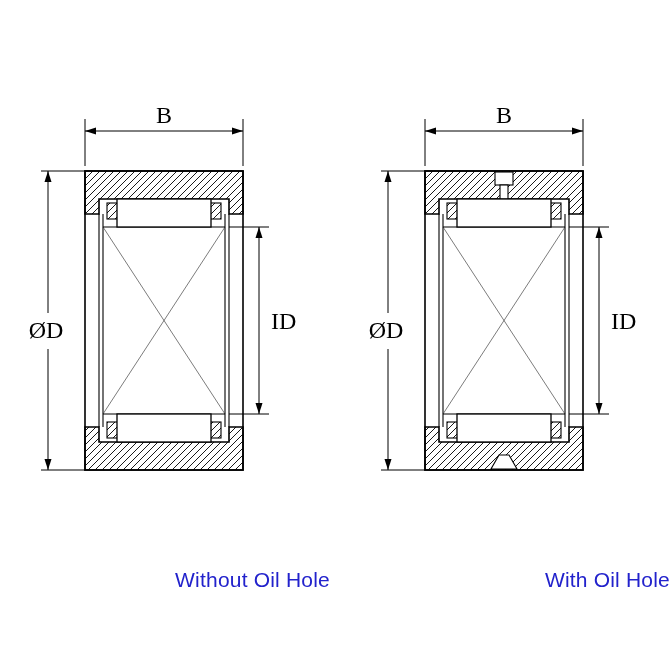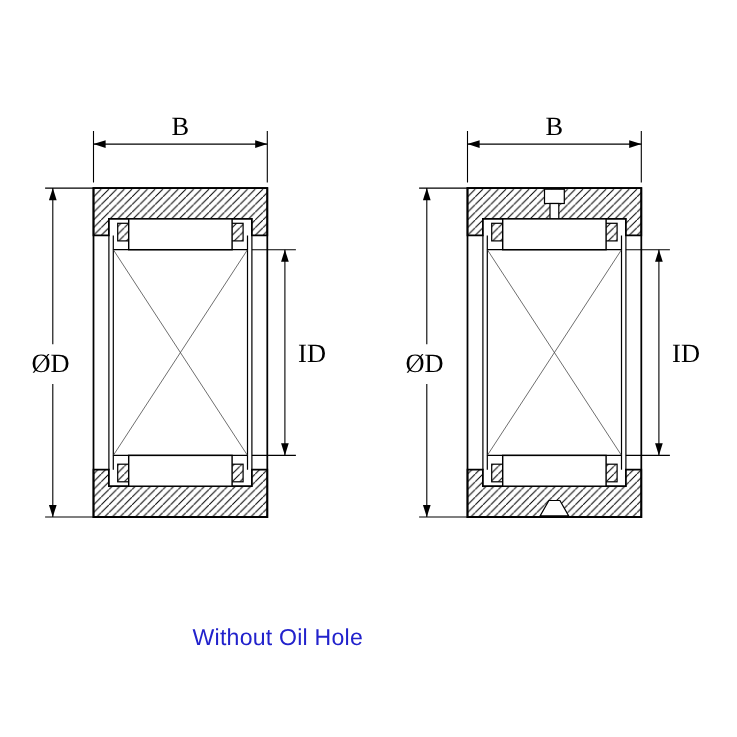--- a/index.html
+++ b/index.html
@@ -137,14 +137,15 @@
       <rect x="92" y="108" width="12" height="16" fill="url(#hatch)" stroke="#000" stroke-width="1.1"></rect>
       <rect x="194" y="108" width="12" height="16" fill="url(#hatch)" stroke="#000" stroke-width="1.1"></rect>
       <rect x="102" y="104" width="94" height="28" fill="#ffffff" stroke="#000" stroke-width="1.3"></rect>
       <rect x="92" y="327" width="12" height="16" fill="url(#hatch)" stroke="#000" stroke-width="1.1"></rect>
       <rect x="194" y="327" width="12" height="16" fill="url(#hatch)" stroke="#000" stroke-width="1.1"></rect>
       <rect x="102" y="319" width="94" height="28" fill="#ffffff" stroke="#000" stroke-width="1.3"></rect>
     </g>
   </svg>
 
   <div id="caption-left" class="caption" style="color: rgb(34, 34, 204);">Without Oil Hole</div>
+  <div id="caption-right" class="caption" style="color: rgb(34, 34, 204);">With Oil Hole</div>
 
 </div>
 
 </body></html>

